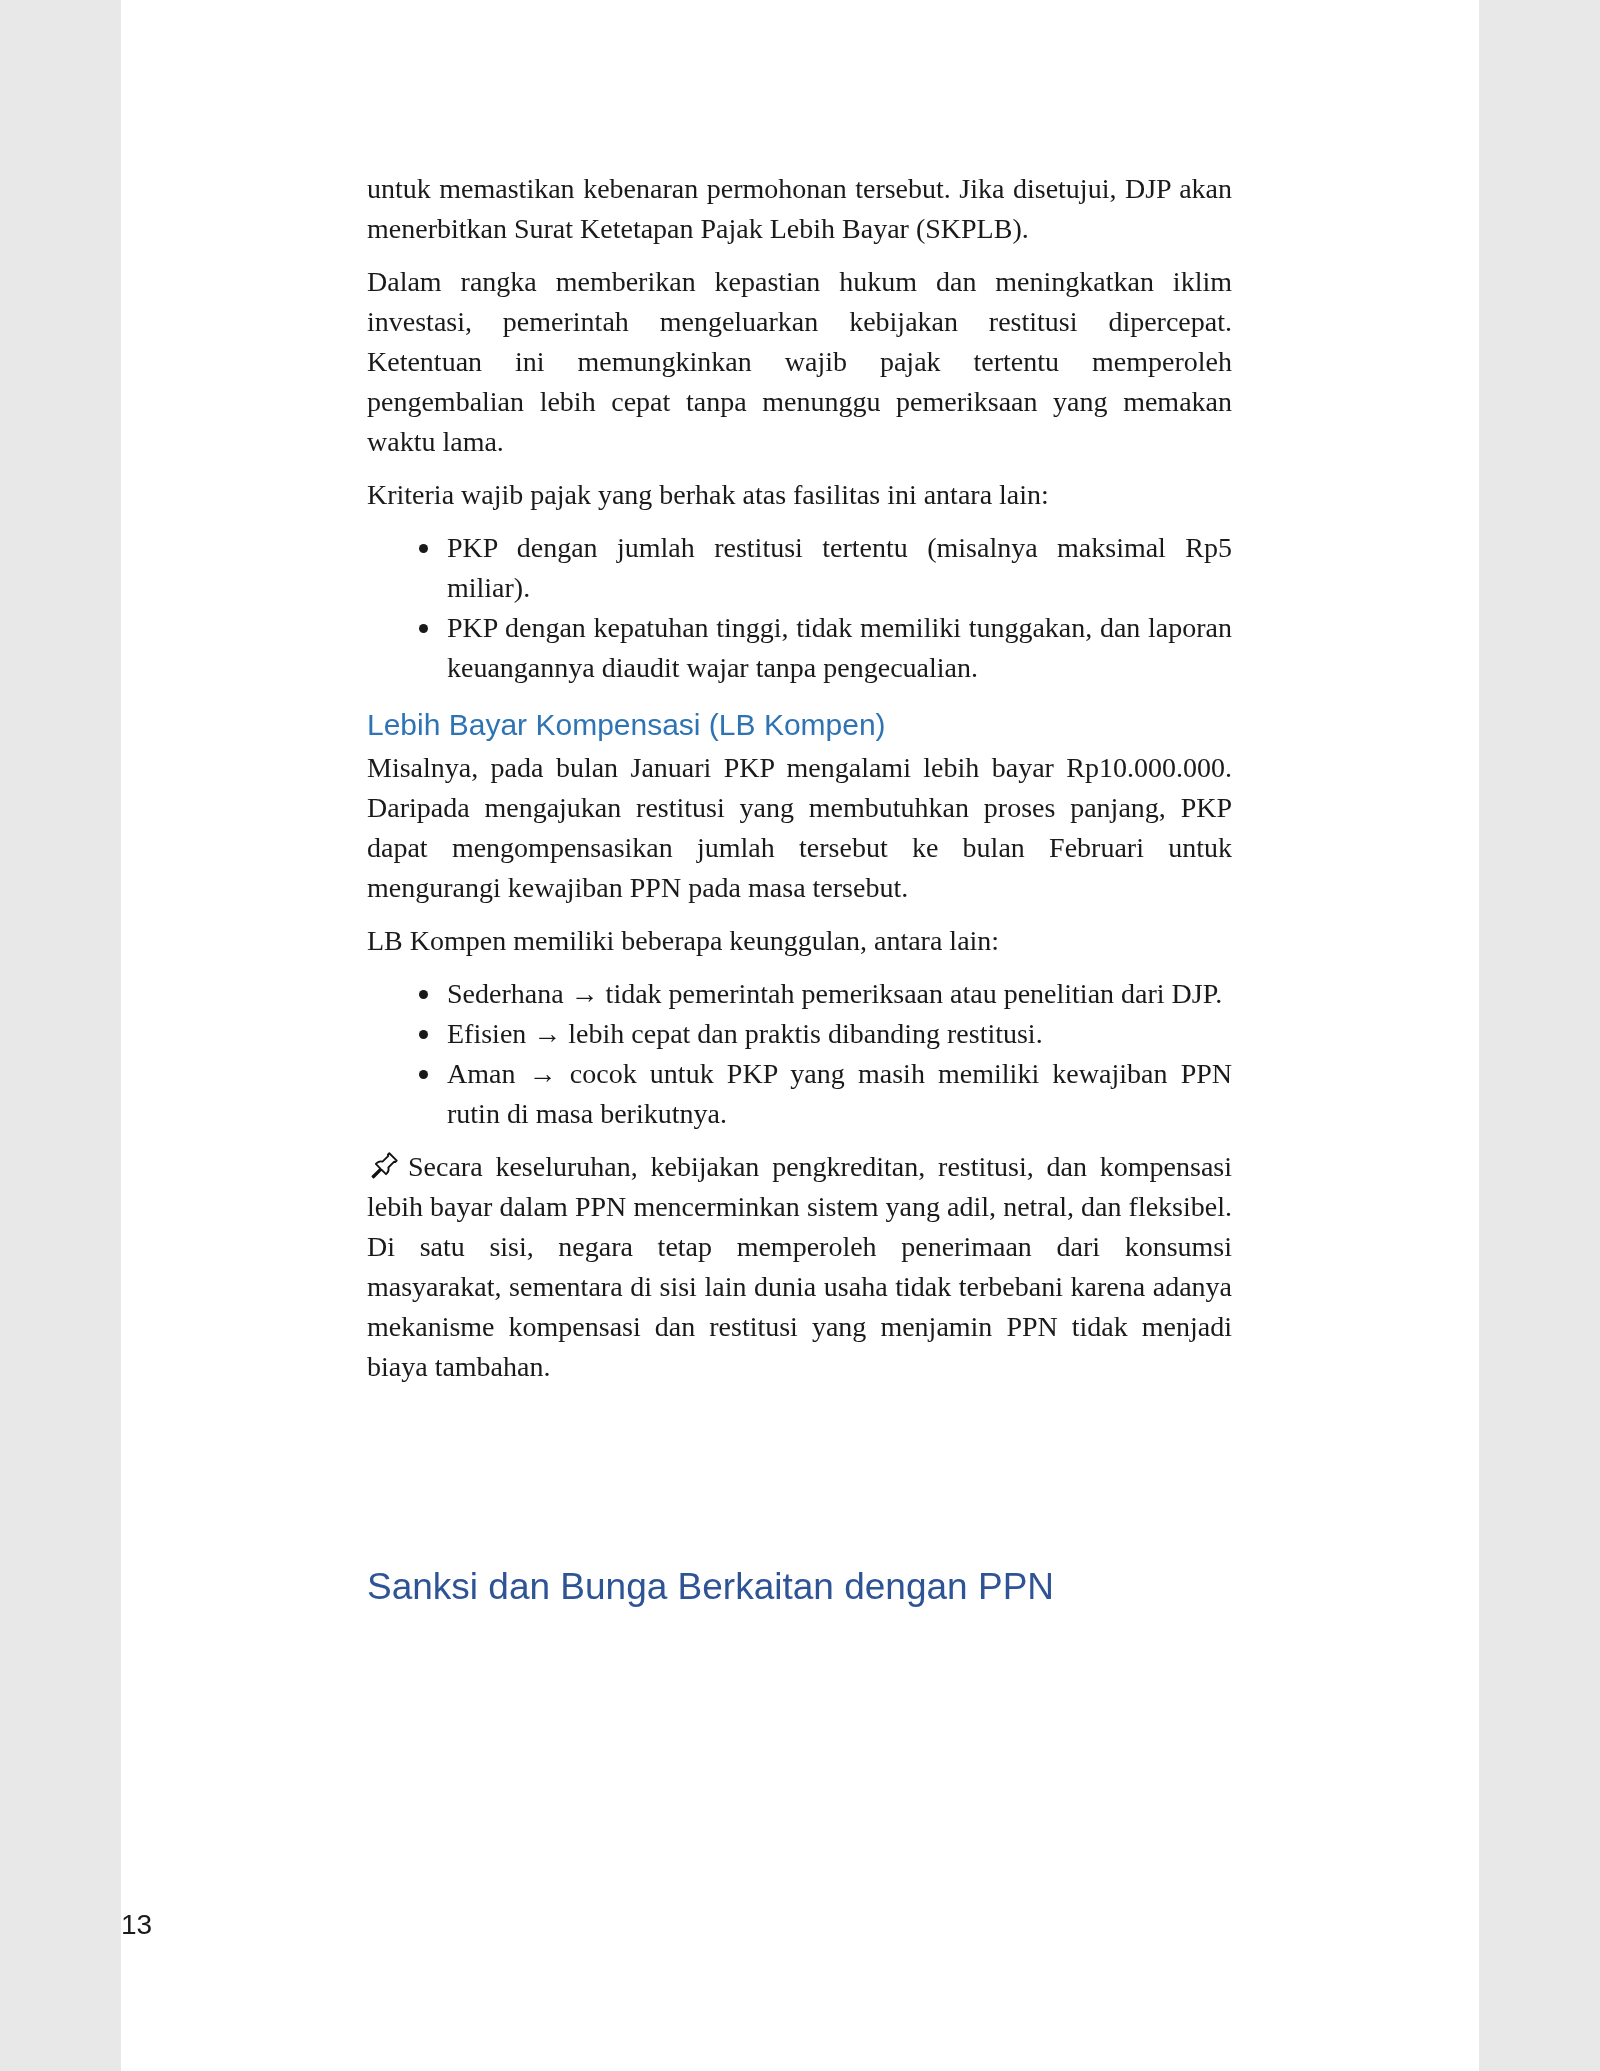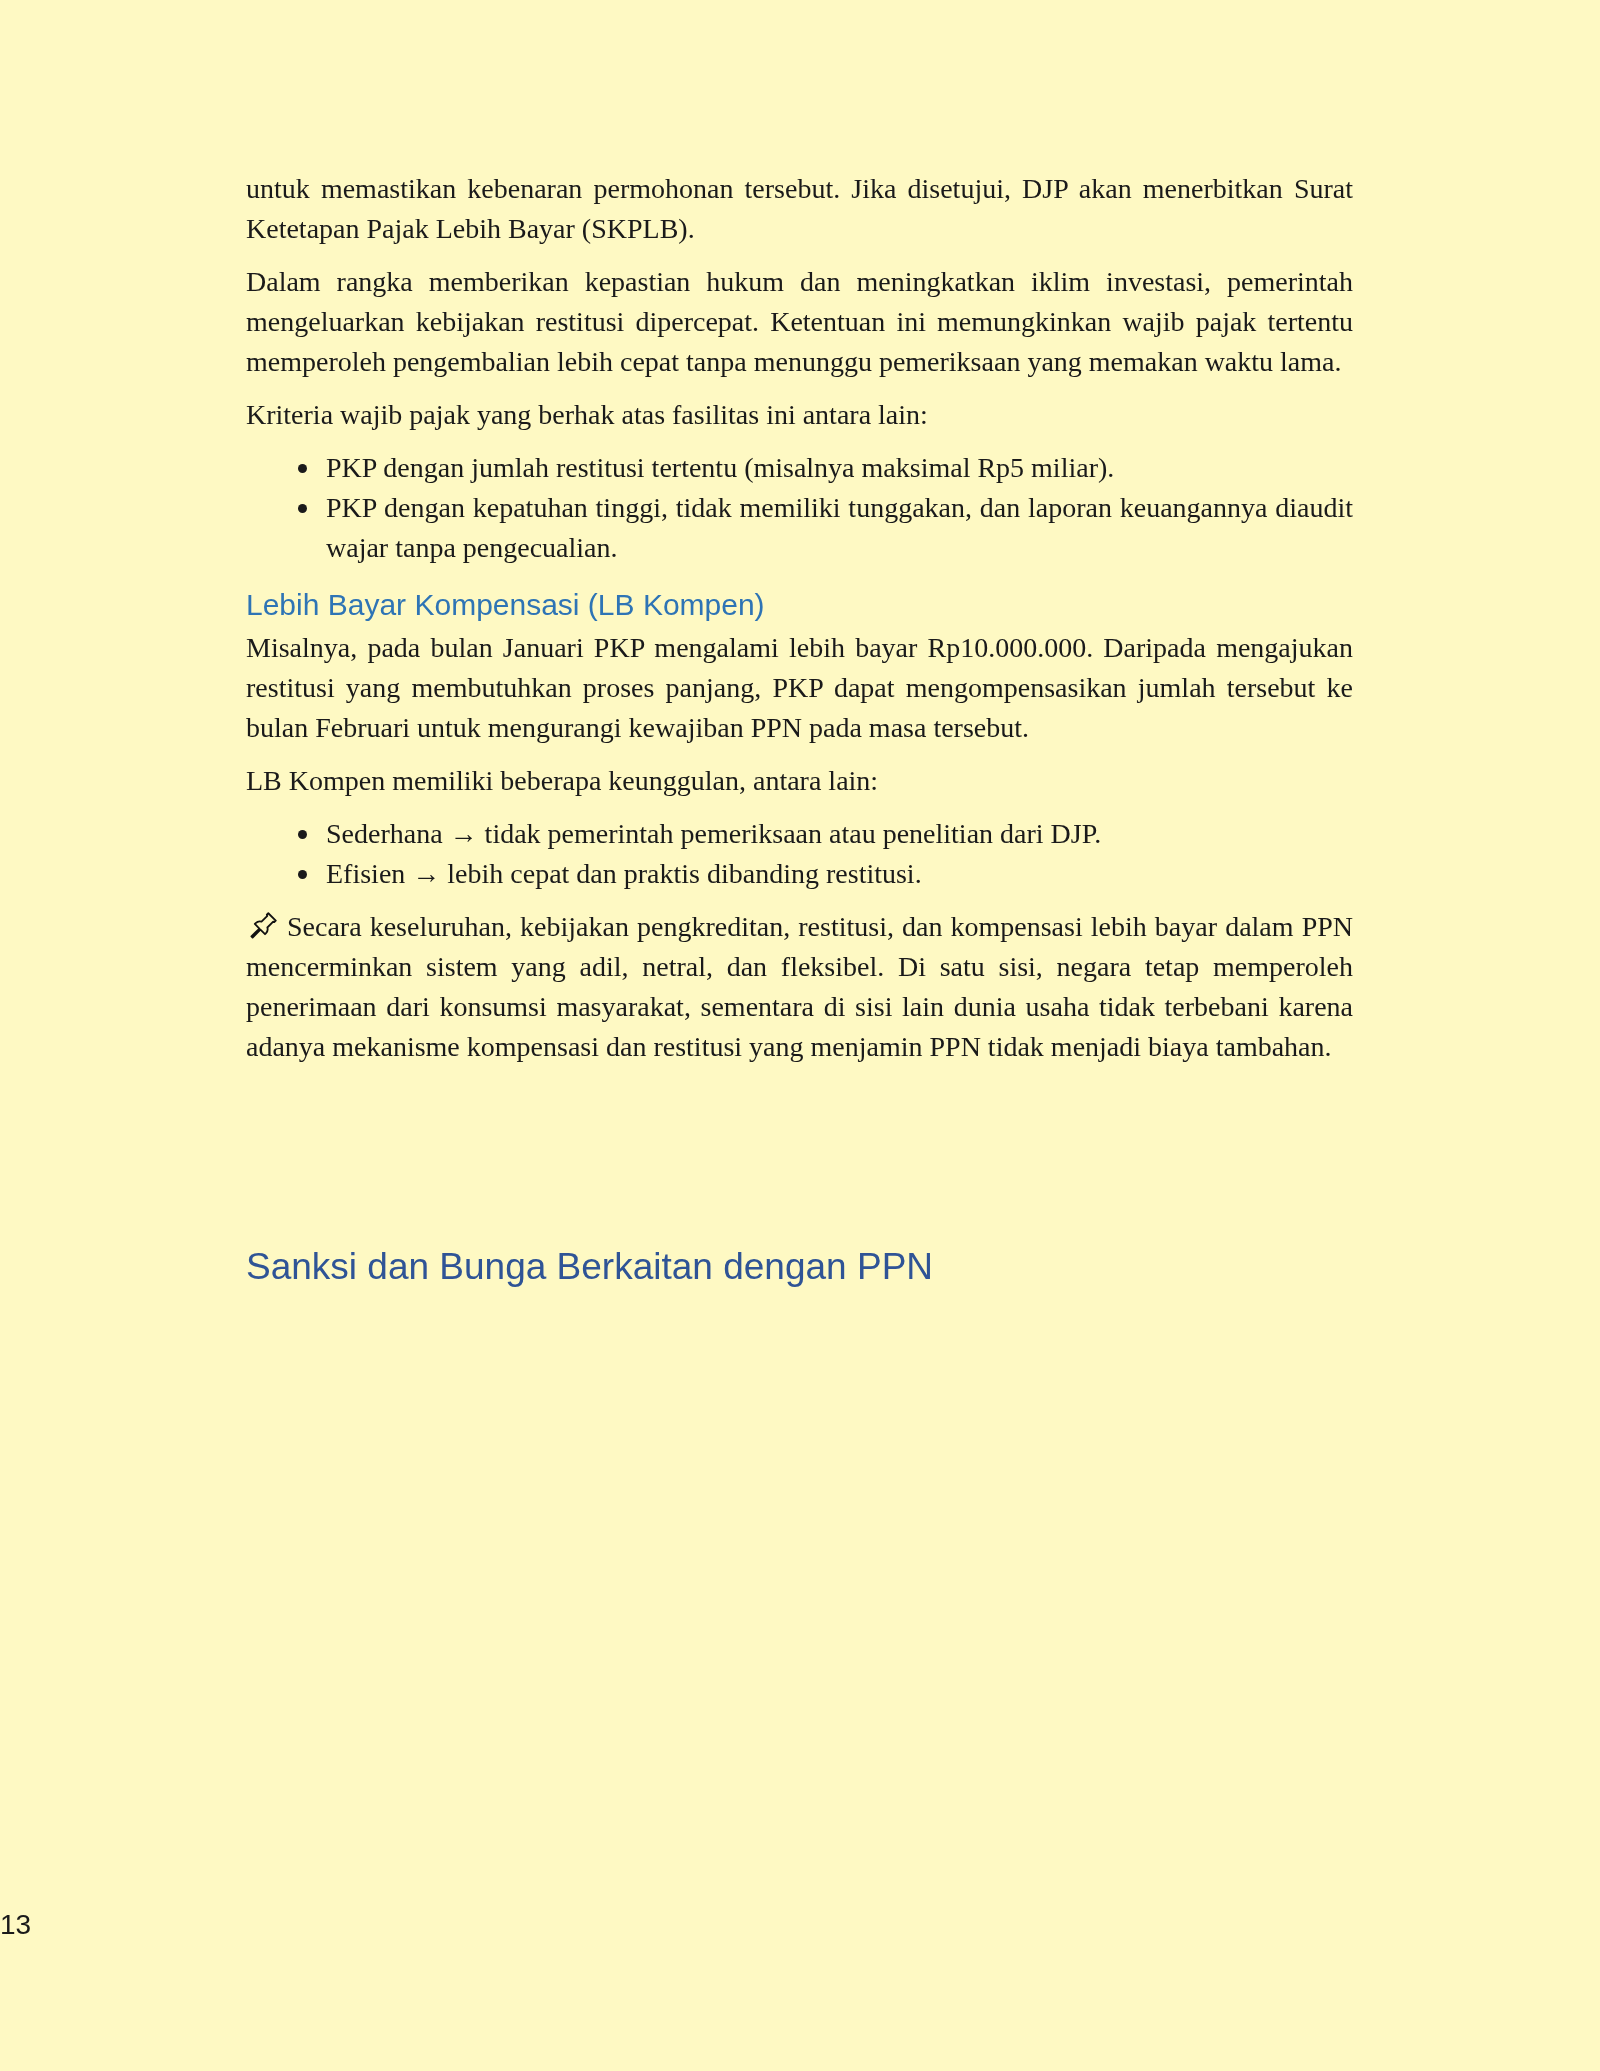--- a/index.html
+++ b/index.html
@@ -1,21 +1,21 @@
 <!DOCTYPE html>
 <html style="--heading-color: #2E74B5; --title-color: #2F5496; --body-color: #1a1a1a;"><head>
 <meta charset="utf-8">
 <style>
   html, body { margin: 0; padding: 0; background: #e8e8e8; }
   .page {
     position: relative;
-    width: 1600px;
+    width: 1358px;
     height: 2071px;
     margin: 0 auto;
-    background: #fef9c3;
+    background: #ffffff;
     box-sizing: border-box;
     padding: 169px 247px 0 246px;
     overflow: hidden;
     color: var(--body-color, #1a1a1a);
   }
   p.body {
     font-family: "Liberation Serif", serif;
     font-size: 28px;
     line-height: 40px;
     text-align: justify;
@@ -100,20 +100,21 @@
   <h2 class="sub-heading">Lebih Bayar Kompensasi (LB Kompen)</h2>
 
 
   <p class="body">Misalnya, pada bulan Januari PKP mengalami lebih bayar Rp10.000.000. Daripada mengajukan restitusi yang membutuhkan proses panjang, PKP dapat mengompensasikan jumlah tersebut ke bulan Februari untuk mengurangi kewajiban PPN pada masa tersebut.</p>
 
   <p class="body">LB Kompen memiliki beberapa keunggulan, antara lain:</p>
 
   <ul class="doc-list">
     <li>Sederhana → tidak pemerintah pemeriksaan atau penelitian dari DJP.</li>
     <li>Efisien → lebih cepat dan praktis dibanding restitusi.</li>
+    <li>Aman → cocok untuk PKP yang masih memiliki kewajiban PPN rutin di masa berikutnya.</li>
   </ul>
 
 
   <p class="body">
     <span class="pin"><svg viewBox="0 0 32 32" xmlns="http://www.w3.org/2000/svg">
           <path d="M21 4 L28 11 L26.6 12.4 L25.6 11.9 L20.1 17.4 C20.7 19.3 20.2 21.4 18.7 22.9 L17.9 23.7 L13.6 19.4 L6.2 26.9 L5.1 25.8 L12.6 18.4 L8.3 14.1 L9.1 13.3 C10.6 11.8 12.7 11.3 14.6 11.9 L20.1 6.4 L19.6 5.4 Z" fill="none" stroke="#111" stroke-width="1.7" stroke-linejoin="round"></path>
         </svg></span><span>Secara keseluruhan, kebijakan pengkreditan, restitusi, dan kompensasi lebih bayar dalam PPN mencerminkan sistem yang adil, netral, dan fleksibel. Di satu sisi, negara tetap memperoleh penerimaan dari konsumsi masyarakat, sementara di sisi lain dunia usaha tidak terbebani karena adanya mekanisme kompensasi dan restitusi yang menjamin PPN tidak menjadi biaya tambahan.</span>
   </p>
 
   <h1 class="chapter-heading">Sanksi dan Bunga Berkaitan dengan PPN</h1>

